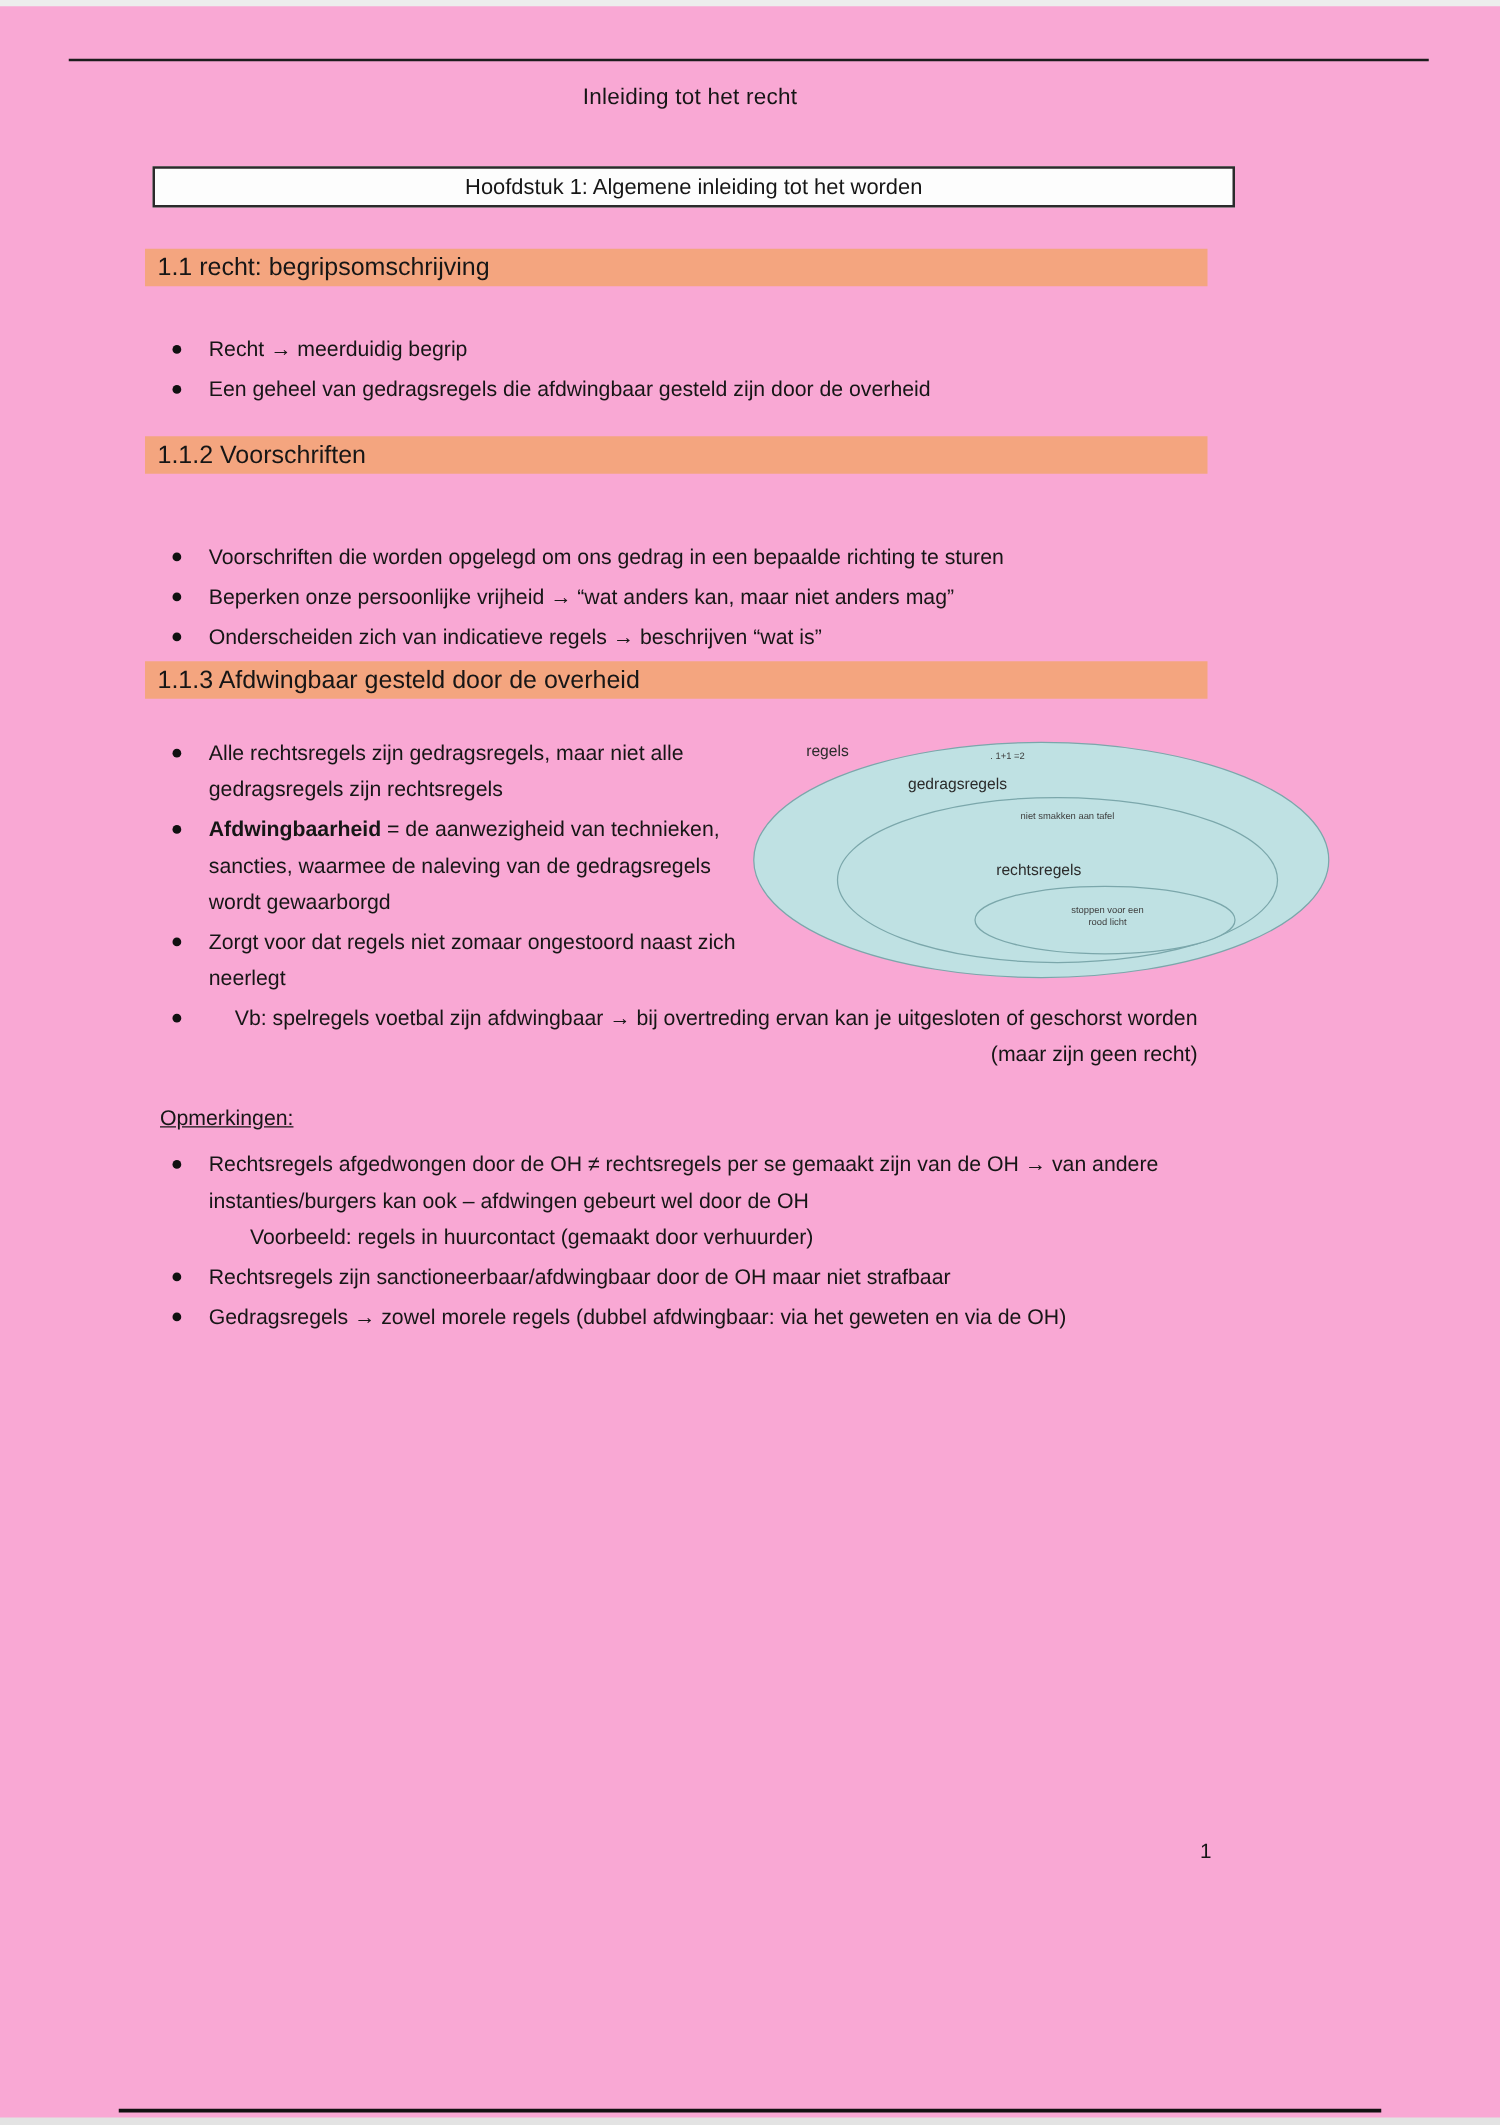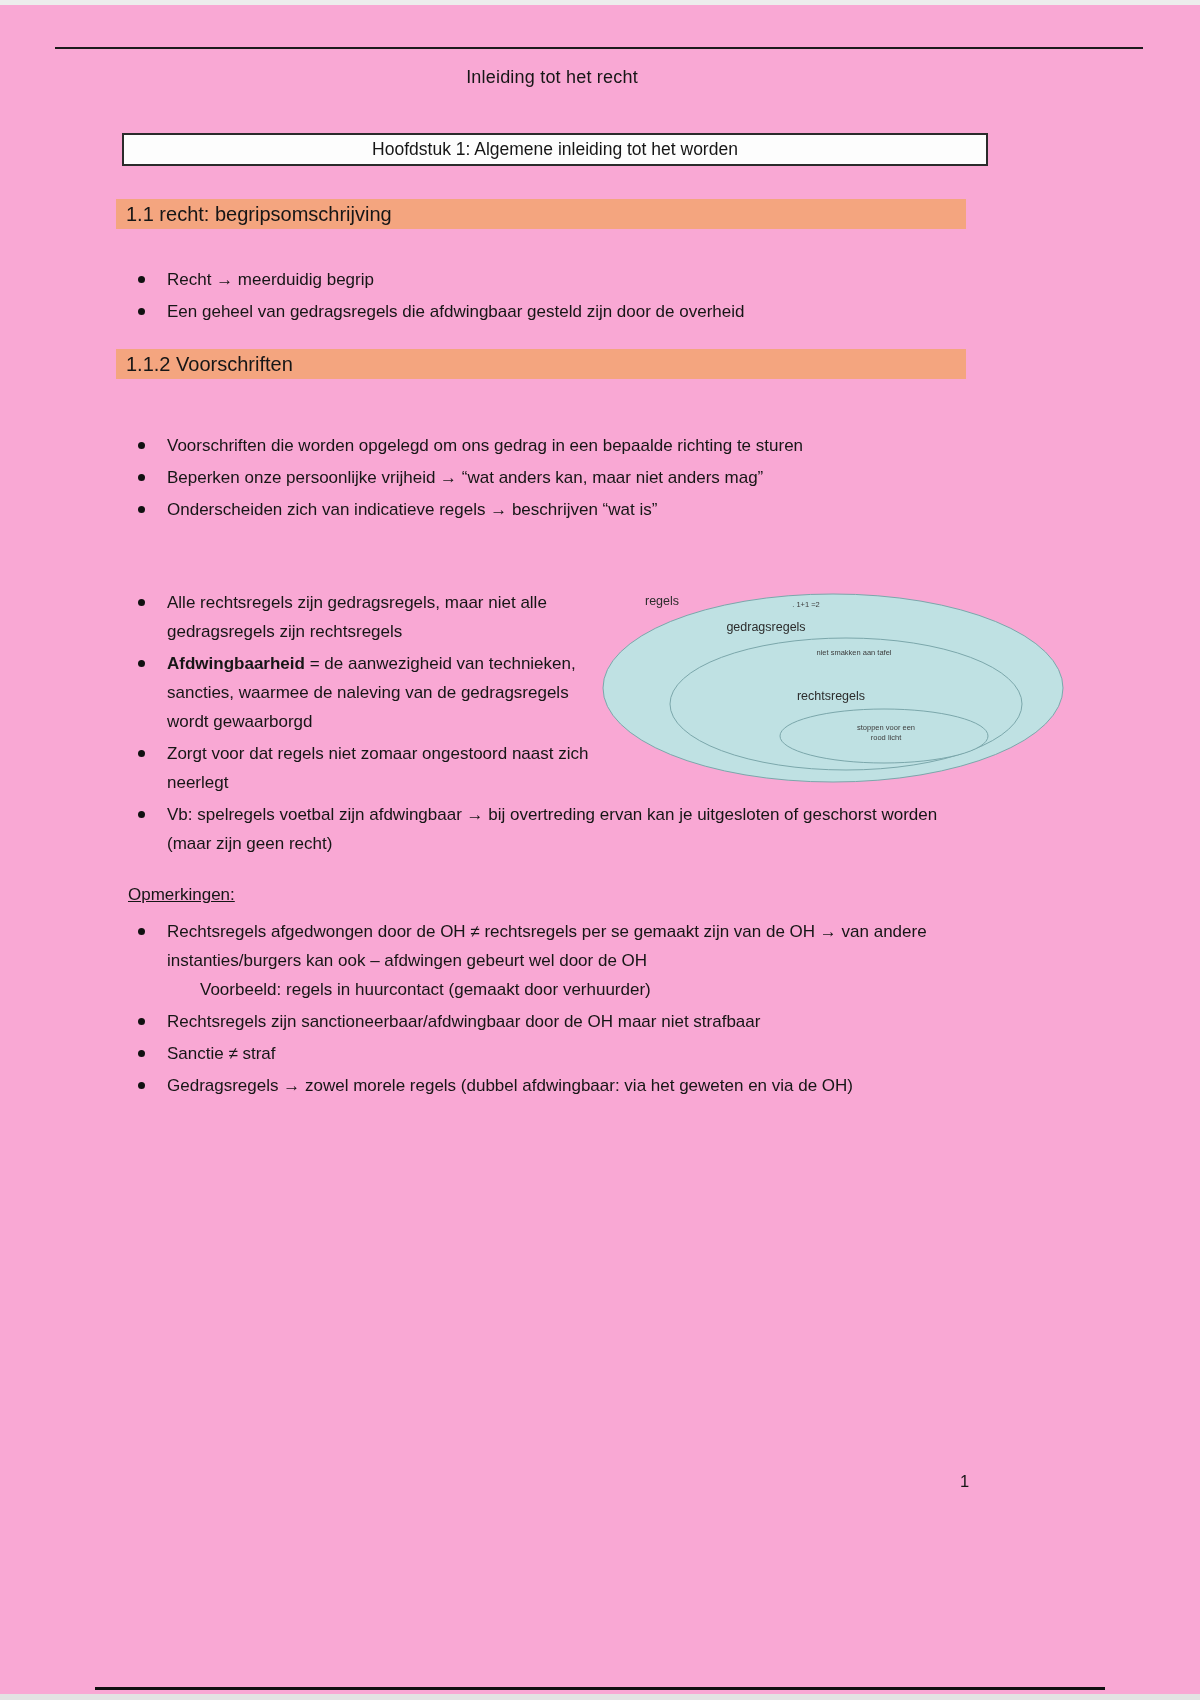--- a/index.html
+++ b/index.html
@@ -58,21 +58,21 @@
   }
   .bullets li::before {
     content: ""; position: absolute; left: 10px; top: 11px;
     width: 7px; height: 7px; border-radius: 50%; background: #111;
   }
   .list-1 { position: absolute; left: 128px; top: 265px; width: 850px; }
   .list-2 { position: absolute; left: 128px; top: 411px; width: 850px; margin-top: 20px; }
 
   .sec3-content { position: absolute; left: 128px; top: 588px; width: 950px; }
   .diagram { float: right; width: 482px; height: 200px; }
-  .sec3-content .bullet-vb { max-width: 830px; }
+  .sec3-content .bullet-vb { max-width: 830px; text-align: right; }
 
   .remarks { position: absolute; left: 128px; top: 880px; width: 820px; }
   .remarks-heading {
     font-size: 17px; text-decoration: underline;
     line-height: 29px; margin-bottom: 8px;
   }
   .sub-paragraph { margin-left: 33px; line-height: 29px; max-width: 760px; }
 
   .page-number { position: absolute; left: 960px; top: 1472px; font-size: 16.5px; }
 
@@ -102,20 +102,21 @@
   </ul>
 
   <div class="sec-heading sec-heading-2" style="background: rgb(244, 165, 127);">1.1.2 Voorschriften</div>
 
   <ul class="bullets list-2">
     <li>Voorschriften die worden opgelegd om ons gedrag in een bepaalde richting te sturen</li>
     <li>Beperken onze persoonlijke vrijheid → “wat anders kan, maar niet anders mag”</li>
     <li>Onderscheiden zich van indicatieve regels → beschrijven “wat is”</li>
   </ul>
 
+  <div class="sec-heading sec-heading-3" style="background: rgb(244, 165, 127);">1.1.3 Afdwingbaar gesteld door de overheid</div>
 
   <div class="sec3-content">
 
     <div class="diagram">
       <svg width="482" height="200" viewBox="0 0 482 200">
         <ellipse class="ell" cx="237" cy="100" rx="230" ry="94" fill="#bfe1e3" stroke="#7ba7ab"></ellipse>
         <ellipse class="ell" cx="250" cy="116" rx="176" ry="66" fill="#bfe1e3" stroke="#7ba7ab"></ellipse>
         <ellipse class="ell" cx="288" cy="148" rx="104" ry="27" fill="#bfe1e3" stroke="#7ba7ab"></ellipse>
         <text class="lbl" x="66" y="17" text-anchor="middle">regels</text>
         <text class="tiny" x="210" y="19" text-anchor="middle">. 1+1 =2</text>
@@ -137,21 +138,20 @@
   </div>
 
   <div class="remarks">
     <div class="remarks-heading">Opmerkingen:</div>
     <ul class="bullets">
       <li>
         <span>Rechtsregels afgedwongen door de OH ≠ rechtsregels per se gemaakt zijn van de OH → van andere instanties/burgers kan ook – afdwingen gebeurt wel door de OH</span>
         <div class="sub-paragraph">Voorbeeld: regels in huurcontact (gemaakt door verhuurder)</div>
       </li>
       <li>Rechtsregels zijn sanctioneerbaar/afdwingbaar door de OH maar niet strafbaar</li>
-      <li>Sanctie ≠ straf</li>
       <li>Gedragsregels → zowel morele regels (dubbel afdwingbaar: via het geweten en via de OH)</li>
     </ul>
   </div>
 
   <div class="page-number">1</div>
 
   <div class="bottom-rule"></div>
   <div class="scan-edge-bottom"></div>
 
 </div>

